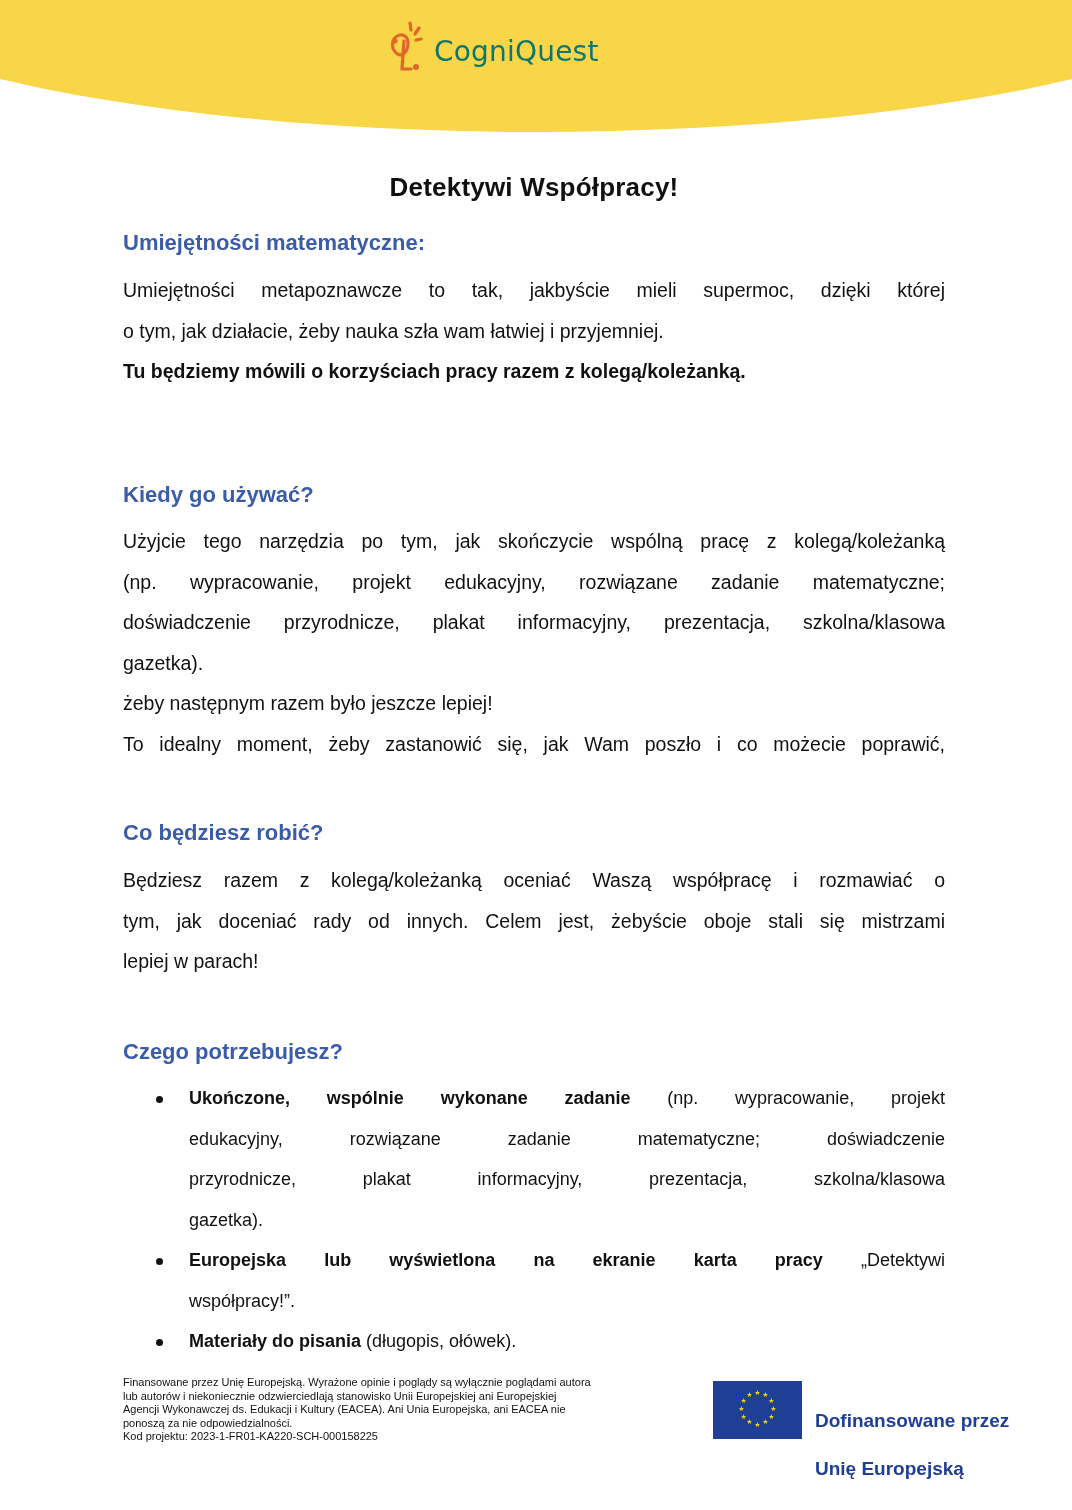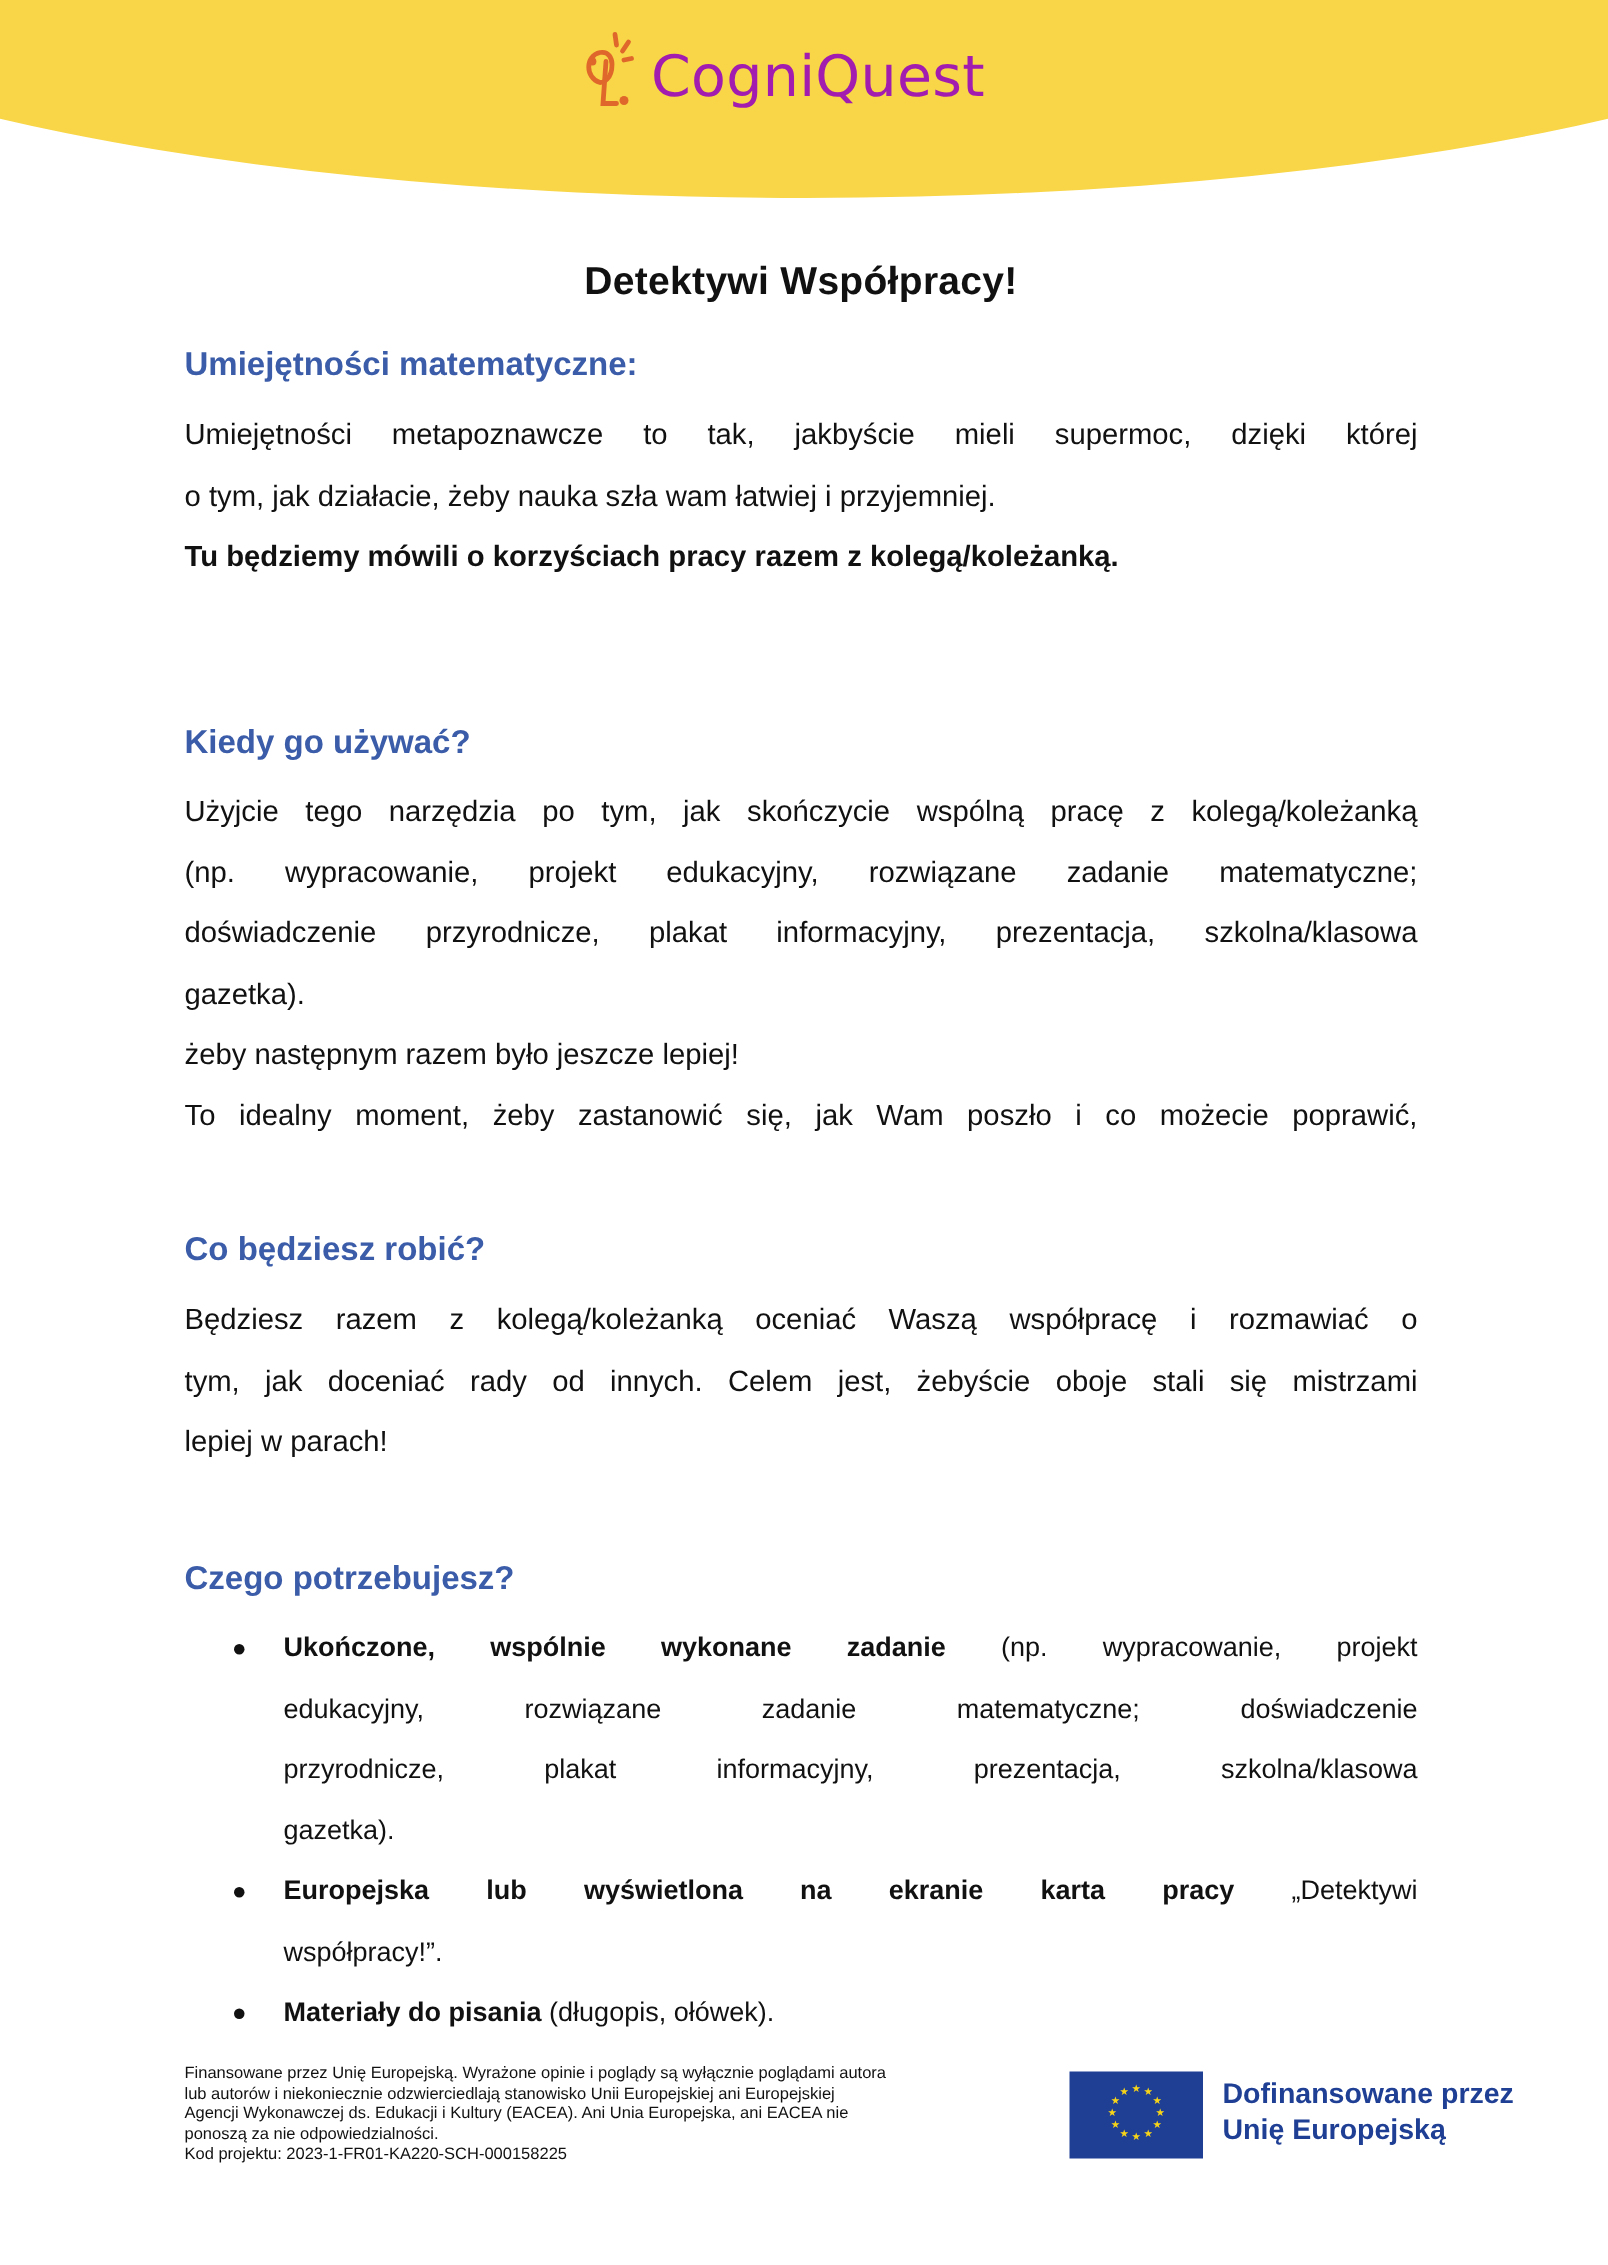--- a/index.html
+++ b/index.html
@@ -6,21 +6,21 @@
   html, body { width: 1072px; height: 1510px; background: #ffffff; overflow: hidden; }
   body { position: relative; font-family: "Liberation Sans", "DejaVu Sans", sans-serif; color: #111111; }
 
   .header-ellipse {
     position: absolute; left: -240px; top: -250px; width: 1552px; height: 382px;
     background: #f8d648; border-radius: 50%;
   }
   .logo { position: absolute; left: 386px; top: 16px; height: 70px; display: flex; align-items: center; }
   .logo svg { width: 50px; height: 64px; }
   .logo-text {
-    font-family: "DejaVu Sans", sans-serif; font-size: 38px; color: #a21caf;
+    font-family: "DejaVu Sans", sans-serif; font-size: 28px; color: #0f766e;
     letter-spacing: 0.2px; margin-left: -2px; margin-top: 0;
   }
 
   .content { position: absolute; left: 123px; top: 0; width: 822px; }
 
   .page-title {
     position: absolute; left: 0; top: 172px; width: 822px; text-align: center;
     font-size: 26px; font-weight: bold; color: #111; letter-spacing: 0.2px;
   }
 
@@ -51,21 +51,21 @@
   .footer-text .line { display: block; white-space: nowrap; }
 
   .eu-flag {
     position: absolute; left: 713px; top: 1381px; width: 89px; height: 58px; background: #1f3f95;
   }
   .eu-flag svg { width: 89px; height: 58px; }
   .eu-label {
     position: absolute; left: 815px; top: 1385px; font-size: 19px; font-weight: bold;
     color: #1f3f95; line-height: 24px;
   }
-  .eu-label .line { display: block; }
+  .eu-label .line { display: block; margin-top: 24px; }
 </style>
 </head>
 <body>
 
 <div class="header-ellipse"></div>
 
 <div class="logo">
   <svg viewBox="0 0 50 64">
     <g fill="none" stroke="#e0672b" stroke-width="3.2" stroke-linecap="round">
       <path d="M14 36 C4 33 4 18 14 16 C20 15 22 20 22 24 C22 34 16 36 14 36"></path>

